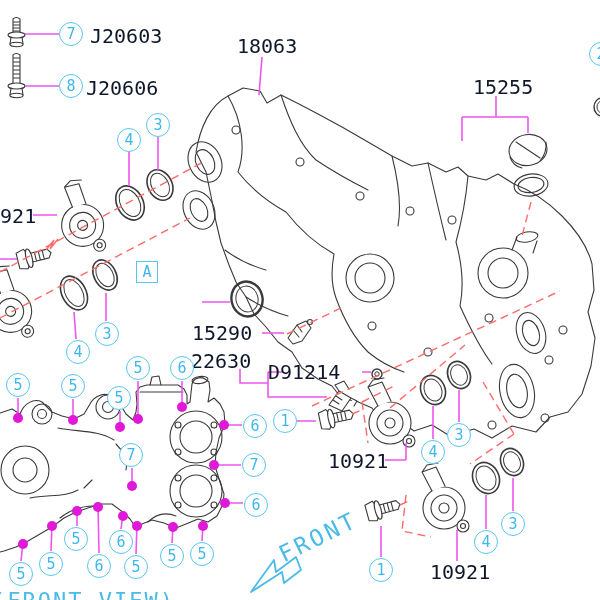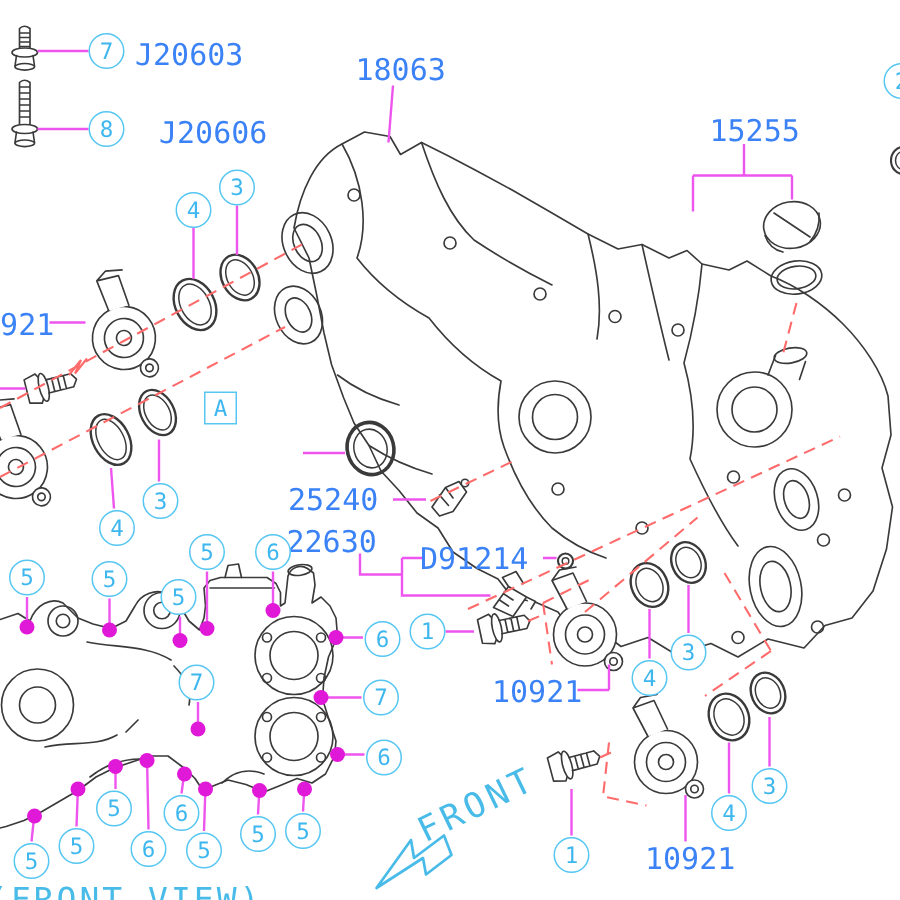--- a/index.html
+++ b/index.html
@@ -2,21 +2,21 @@
 <html><head>
 <meta charset="utf-8">
 <style>
   html,body{margin:0;padding:0;background:#fff;}
   .stage{
     position:relative;width:600px;height:600px;background:#fff;overflow:hidden;
     font-family:"DejaVu Sans Mono", monospace;
   }
   .stage svg{position:absolute;left:0;top:0;}
   .plabel{
-    position:absolute;font-size:20px;line-height:1;color:#3b82f6;
+    position:absolute;font-size:20px;line-height:1;color:#0f172a;
     letter-spacing:0px;white-space:pre;font-family:"DejaVu Sans Mono", monospace;
   }
   .callout{
     position:absolute;width:24px;height:24px;border:1.6px solid #56c6f2;border-radius:50%;
     color:#3eb7ee;font-size:15px;line-height:22px;text-align:center;background:#fff;
     box-sizing:border-box;font-family:"DejaVu Sans Mono", monospace;
   }
   .abox{
     position:absolute;width:22px;height:22px;border:1.6px solid #56c6f2;
     color:#3eb7ee;font-size:15px;line-height:20px;text-align:center;background:#fff;
@@ -213,27 +213,27 @@
       <circle cx="173" cy="527" r="5"></circle>
         <circle cx="203" cy="526" r="5"></circle>
     </g>
 
     <g stroke="#49bbe8" stroke-width="1.8" fill="none">
       <path d="M251,592 L274,560 L276,572 L296,557 L301,570 L284,583 L282,572 Z" stroke-linejoin="round"></path>
     </g>
   </svg>
 
   <div class="plabel" style="left:90px;top:26px">J20603</div>
-  <div class="plabel" style="left:106px;top:78px">J20606</div>
+  <div class="plabel" style="left:86px;top:78px">J20606</div>
   <div class="plabel" style="left:237px;top:36px">18063</div>
   <div class="plabel" style="left:473px;top:77px">15255</div>
   <div class="plabel" style="left:-24px;top:206px">10921</div>
-  <div class="plabel" style="left:192px;top:323px">25240</div>
+  <div class="plabel" style="left:192px;top:323px">15290</div>
   <div class="plabel" style="left:191px;top:351px">22630</div>
-  <div class="plabel" style="left:280px;top:362px">D91214</div>
+  <div class="plabel" style="left:268px;top:362px">D91214</div>
   <div class="plabel" style="left:328px;top:451px">10921</div>
   <div class="plabel" style="left:430px;top:562px">10921</div>
 
   <div class="abox" style="left:136px;top:261px">A</div>
 
   <div class="callout" style="left:59px;top:22px">7</div>
   <div class="callout" style="left:59px;top:74px">8</div>
   <div class="callout" style="left:117px;top:128px">4</div>
   <div class="callout" style="left:146px;top:113px">3</div>
   <div class="callout" style="left:589px;top:42px">2</div>

